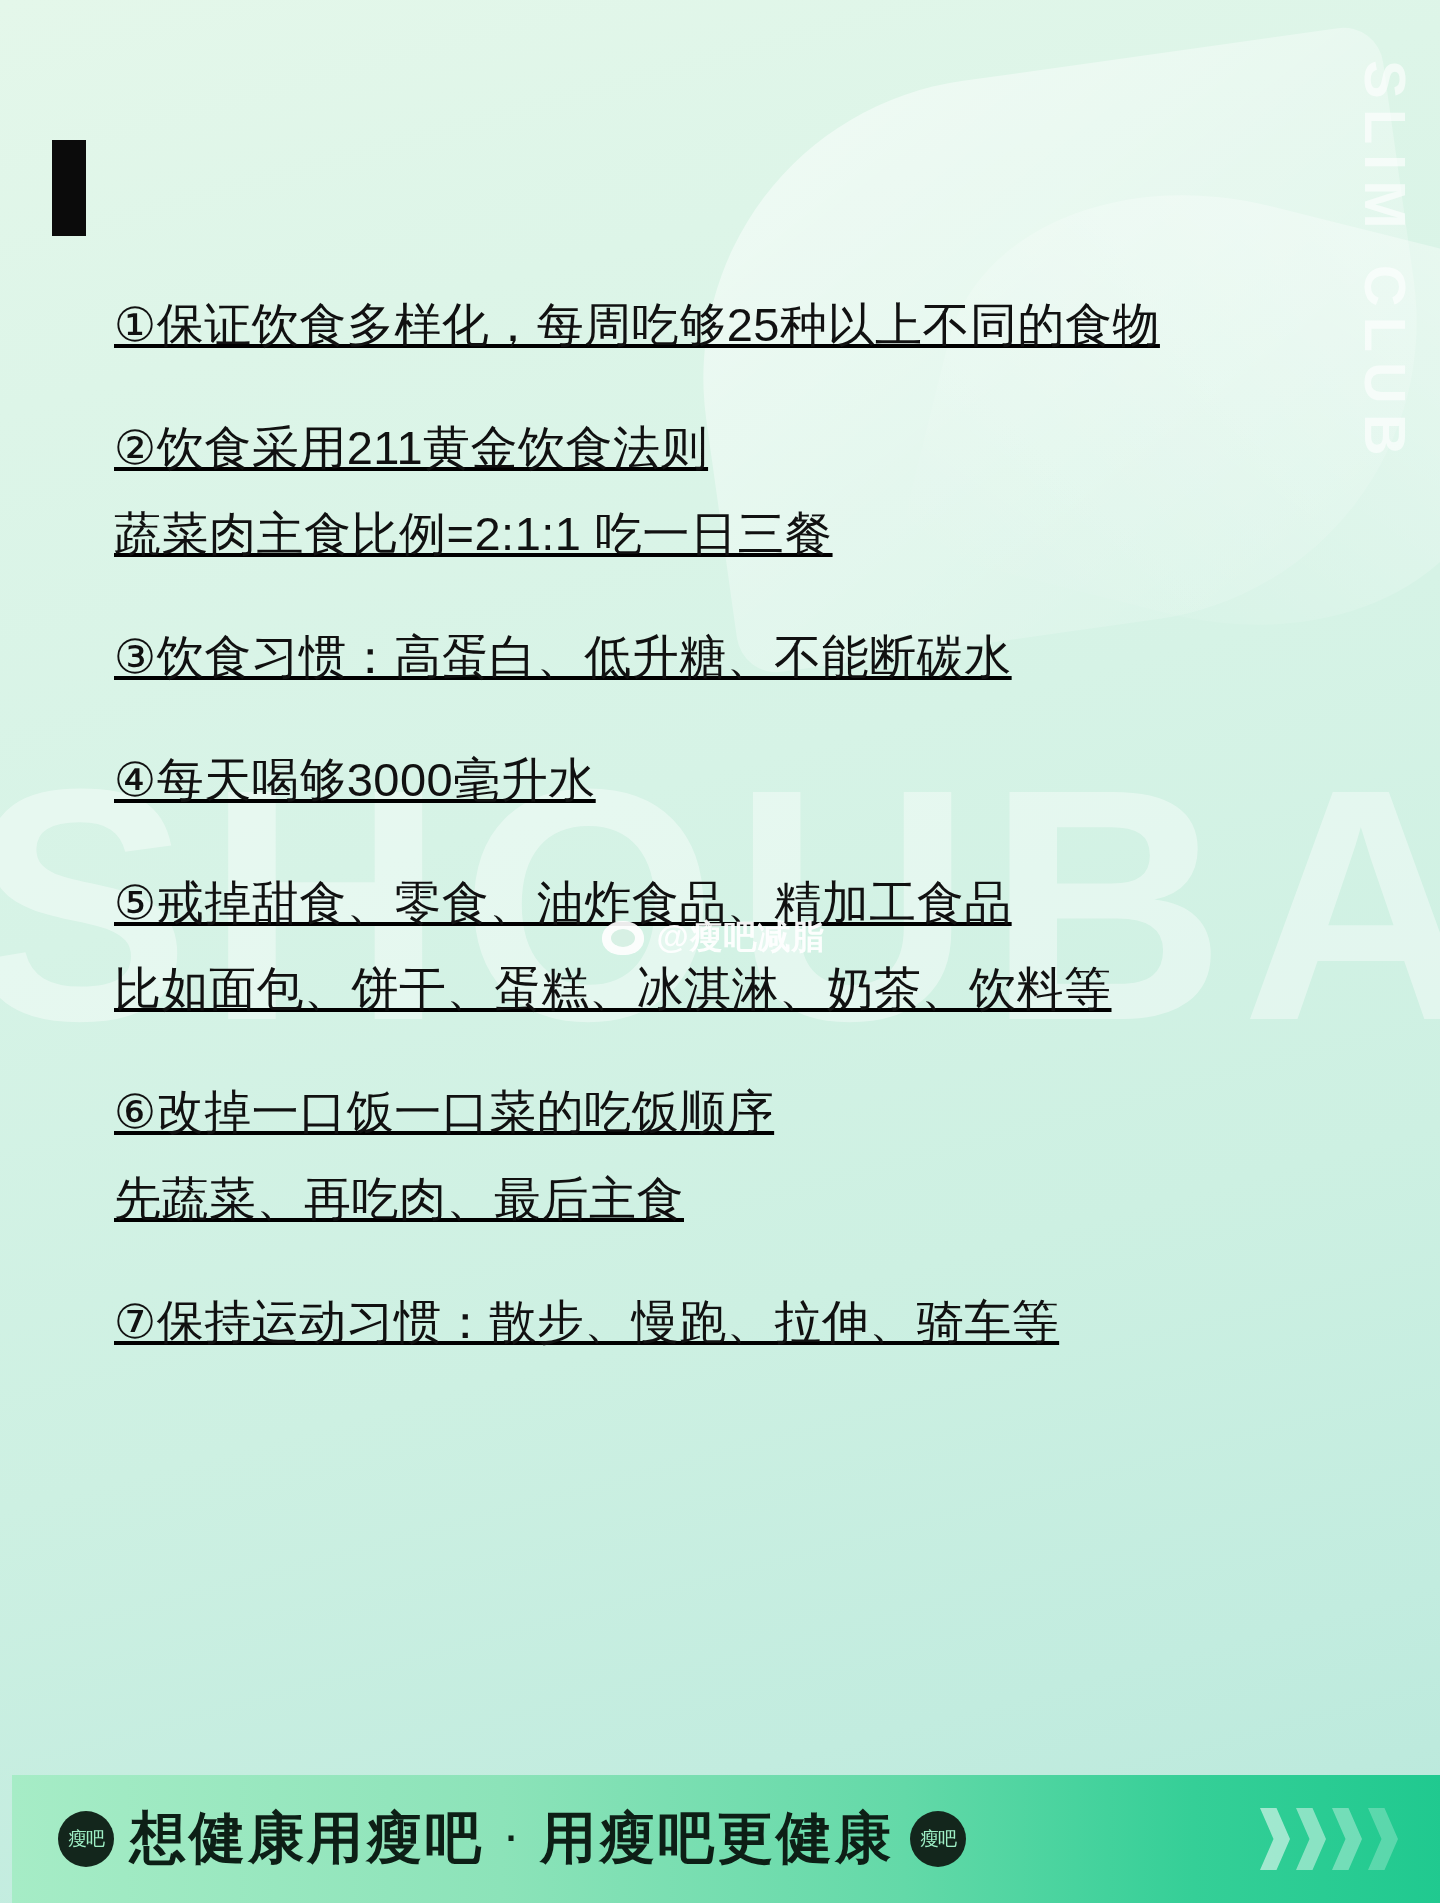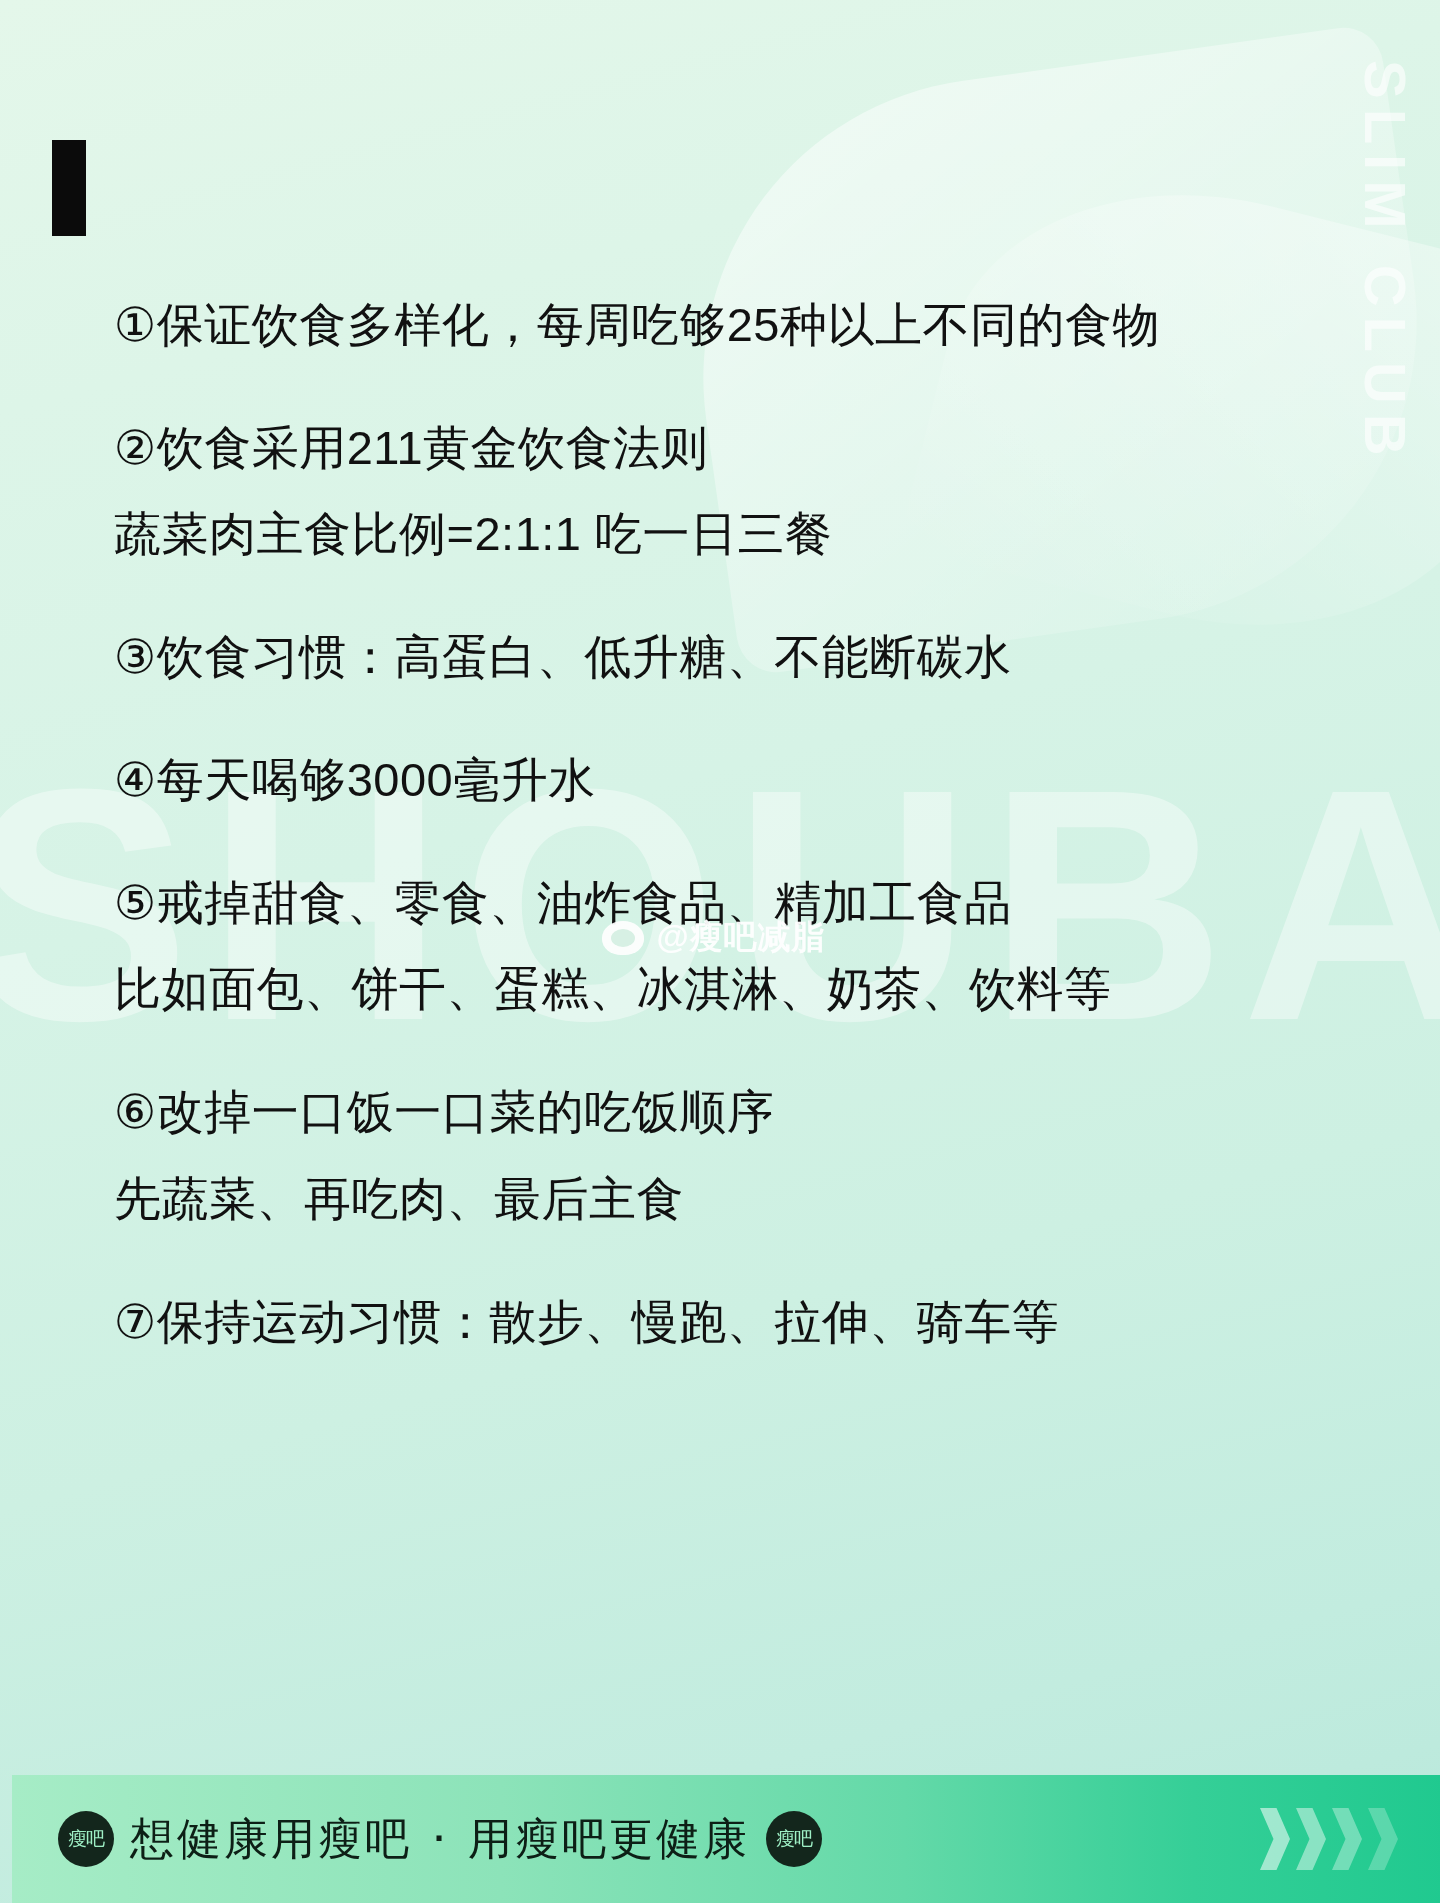--- a/index.html
+++ b/index.html
@@ -93,20 +93,21 @@
     letter-spacing: 2px;
     white-space: pre-line;
   }
 
   .list {
     margin-top: 56px;
     padding-left: 62px;
   }
   .item {
     margin-bottom: 56px;
+    text-decoration: underline;
   }
   .item-line {
     font-size: 47px;
     line-height: 1.42;
     color: #111;
     letter-spacing: 0.5px;
     white-space: pre-line;
   }
   .item-line + .item-line { margin-top: 20px; }
 
@@ -163,22 +164,22 @@
     background: #13261c;
     color: #9ff0c6;
     font-size: 19px;
     display: flex;
     align-items: center;
     justify-content: center;
     flex: none;
     letter-spacing: -1px;
   }
   .footer-text {
-    font-size: 44px;
-    font-weight: 400;
+    font-size: 56px;
+    font-weight: 700;
     color: #0d1f16;
     letter-spacing: 3px;
     margin: 11px 16px;
     white-space: nowrap;
   }
   .footer-dot {
     font-size: 36px;
     color: #0d1f16;
     margin: 0 6px;
     font-weight: 800;

